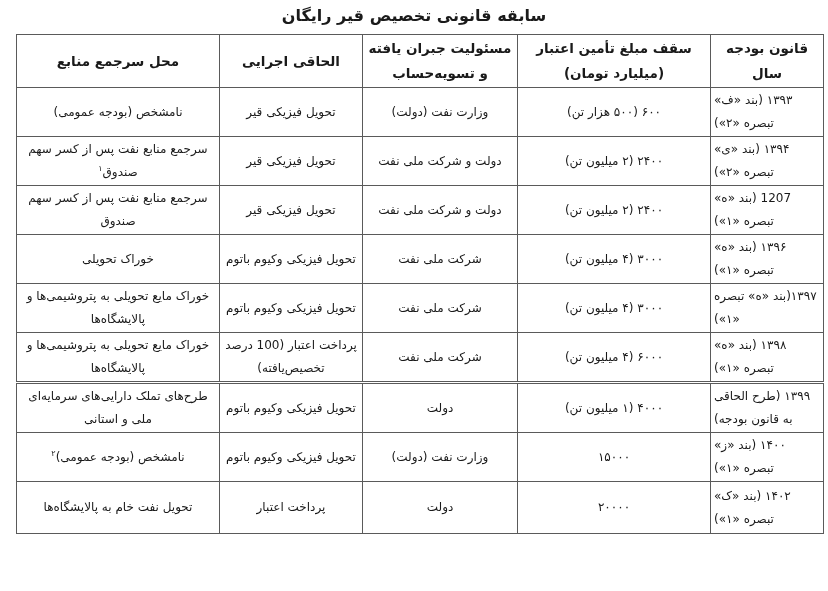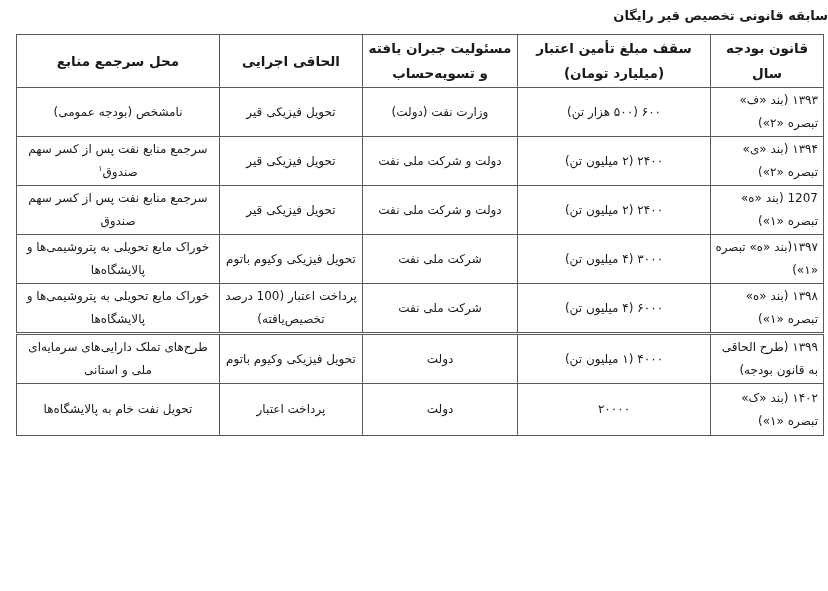--- a/index.html
+++ b/index.html
@@ -13,22 +13,23 @@
       position: relative;
       overflow: hidden;
       font-family: "DejaVu Sans", sans-serif;
       color: #1a1a1a;
     }
     .title {
       position: absolute;
       top: 4px;
       left: 0;
       width: 828px;
+      text-align: center;
       font-weight: bold;
-      font-size: 13px;
+      font-size: 16px;
       direction: rtl;
       line-height: 24px;
     }
     table.grid {
       position: absolute;
       top: 34px;
       left: 16px;
       width: 807px;
       border-collapse: collapse;
       direction: rtl;
@@ -42,21 +43,21 @@
       font-size: 12px;
       line-height: 23px;
       overflow: hidden;
     }
     table.grid th {
       font-weight: bold;
       font-size: 13.5px;
       line-height: 25px;
     }
     table.grid td.year {
-      text-align: right;
+      text-align: left;
       padding-right: 5px;
     }
     tr.h-head { height: 51px; }
     tr.r1 { height: 47px; }
     tr.r2 { height: 48px; }
     tr.r3 { height: 47px; }
     tr.r4 { height: 46px; }
     tr.r5 { height: 47px; }
     tr.r6 { height: 46px; }
     tr.r7 { height: 47px; }
@@ -108,20 +109,27 @@
       <td>تحویل فیزیکی قیر</td>
       <td><span>سرجمع منابع نفت پس از کسر سهم صندوق</span><sup>۱</sup></td>
     </tr>
     <tr class="r3">
       <td class="year">1207 (بند «ه» تبصره «۱»)</td>
       <td>۲۴۰۰ (۲ میلیون تن)</td>
       <td>دولت و شرکت ملی نفت</td>
       <td>تحویل فیزیکی قیر</td>
       <td><span>سرجمع منابع نفت پس از کسر سهم صندوق</span><sup></sup></td>
     </tr>
+    <tr class="r4">
+      <td class="year">۱۳۹۶ (بند «ه» تبصره «۱»)</td>
+      <td>۳۰۰۰ (۴ میلیون تن)</td>
+      <td>شرکت ملی نفت</td>
+      <td>تحویل فیزیکی وکیوم باتوم</td>
+      <td><span>خوراک تحویلی</span><sup></sup></td>
+    </tr>
     <tr class="r5">
       <td class="year">۱۳۹۷(بند «ه» تبصره «۱»)</td>
       <td>۳۰۰۰ (۴ میلیون تن)</td>
       <td>شرکت ملی نفت</td>
       <td>تحویل فیزیکی وکیوم باتوم</td>
       <td><span>خوراک مایع تحویلی به پتروشیمی‌ها و پالایشگاه‌ها</span><sup></sup></td>
     </tr>
     <tr class="r6">
       <td class="year">۱۳۹۸ (بند «ه» تبصره «۱»)</td>
       <td>۶۰۰۰ (۴ میلیون تن)</td>
@@ -129,20 +137,27 @@
       <td>پرداخت اعتبار (100 درصد تخصیص‌یافته)</td>
       <td><span>خوراک مایع تحویلی به پتروشیمی‌ها و پالایشگاه‌ها</span><sup></sup></td>
     </tr>
     <tr class="r7 double-top">
       <td class="year">۱۳۹۹ (طرح الحاقی به قانون بودجه)</td>
       <td>۴۰۰۰ (۱ میلیون تن)</td>
       <td>دولت</td>
       <td>تحویل فیزیکی وکیوم باتوم</td>
       <td><span>طرح‌های تملک دارایی‌های سرمایه‌ای ملی و استانی</span><sup></sup></td>
     </tr>
+    <tr class="r8">
+      <td class="year">۱۴۰۰ (بند «ز» تبصره «۱»)</td>
+      <td>۱۵۰۰۰</td>
+      <td>وزارت نفت (دولت)</td>
+      <td>تحویل فیزیکی وکیوم باتوم</td>
+      <td><span>نامشخص (بودجه عمومی)</span><sup>۲</sup></td>
+    </tr>
     <tr class="r10">
       <td class="year">۱۴۰۲ (بند «ک» تبصره «۱»)</td>
       <td>۲۰۰۰۰</td>
       <td>دولت</td>
       <td>پرداخت اعتبار</td>
       <td><span>تحویل نفت خام به پالایشگاه‌ها</span><sup></sup></td>
     </tr>
   </tbody>
 </table>
 

